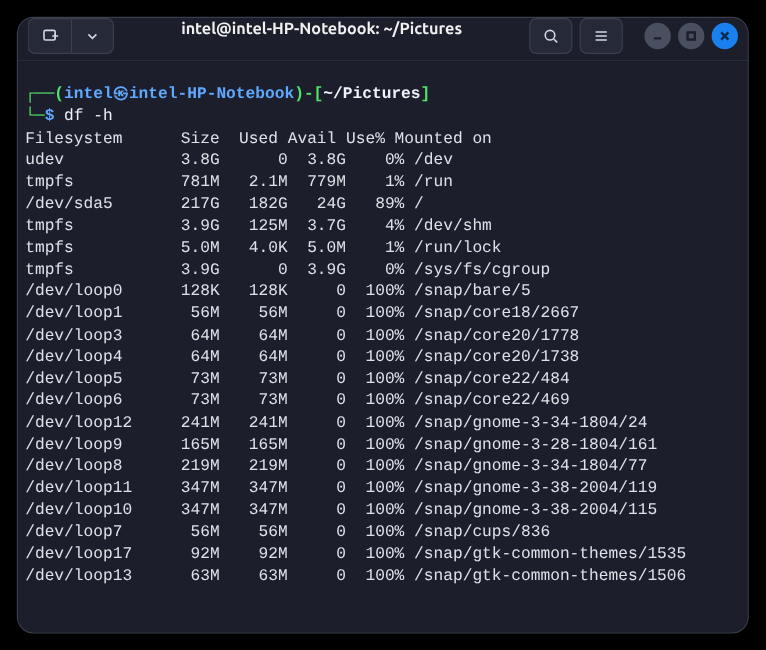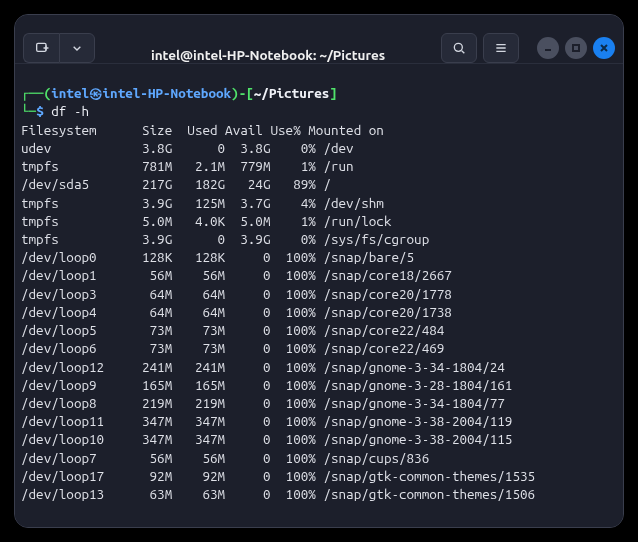--- a/index.html
+++ b/index.html
@@ -17,23 +17,23 @@
       border-radius: 14px;
       width: 100%;
       height: 100%;
       overflow: hidden;
       border: 1px solid #3a3e4d;
       display: flex;
       flex-direction: column;
     }
     .titlebar {
       background: #1c1f2b;
-      height: 49px;
+      height: 36px;
       display: flex;
-      align-items: flex-end;
+      align-items: flex-start;
       padding: 0 8px;
       gap: 6px;
       border-bottom: 1px solid #2a2e3c;
     }
     .tb-left { display: flex; gap: 0; }
     .tb-btn {
       width: 36px;
       height: 30px;
       display: flex;
       align-items: center;
@@ -72,20 +72,21 @@
     .wbtn-c { background: #1a80f0; color: #08182a; }
     .terminal {
       flex: 1;
       background: #1c1f2b;
       color: #dfe1e8;
       padding: 2px 6px 6px 6px;
       font-size: 13.5px;
       line-height: 1.35;
       white-space: pre;
       overflow: hidden;
+      font-family: Liberation Mono, monospace;
     }
     .c-blue { color: #5fa8ff; font-weight: bold; }
     .c-green { color: #50e36b; font-weight: bold; }
     .c-white { color: #f0f2f8; }
     .c-bwhite { color: #f0f2f8; font-weight: bold; }
     svg.icon { width: 16px; height: 16px; fill: none; stroke: #d3d7e0; stroke-width: 2; }
   </style>
 </head>
 <body>
 

